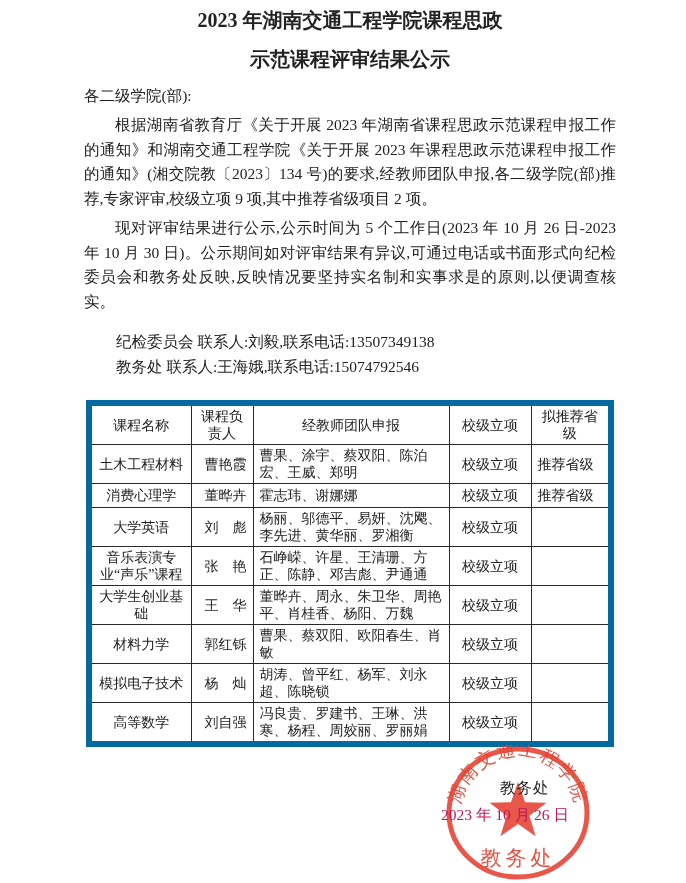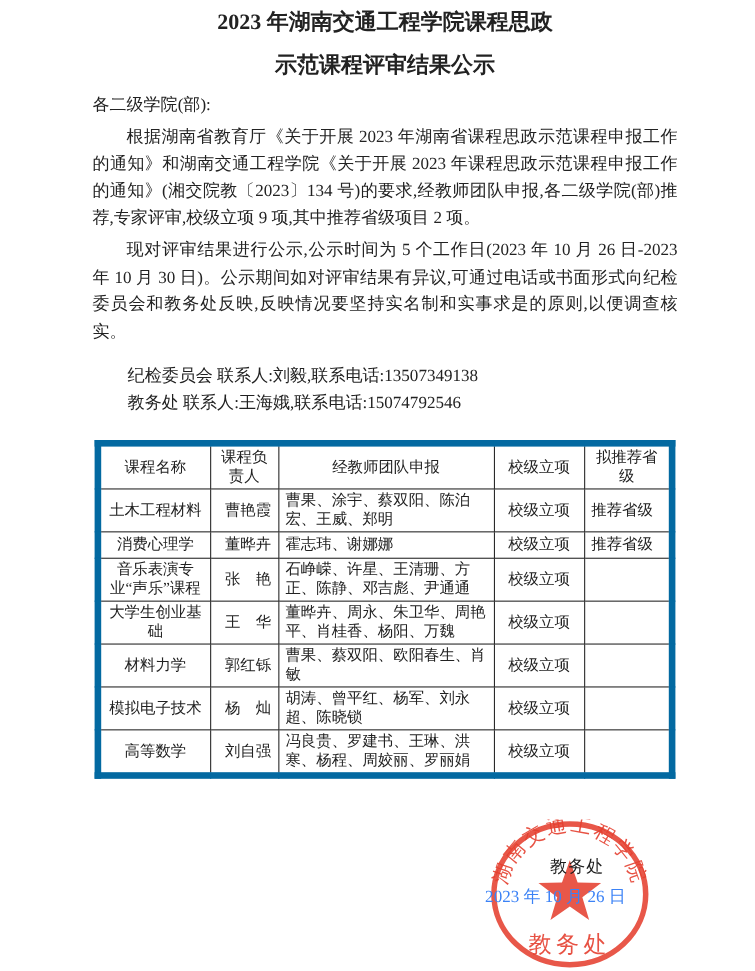--- a/index.html
+++ b/index.html
@@ -57,21 +57,21 @@
   .seal {
     position:absolute; left:444px; top:745px;
     width:148px; height:136px;
   }
   .footer-dept {
     position:absolute; left:500px; top:778px;
     font-size:15.5px; color:#1d1d1d; letter-spacing:1px;
   }
   .footer-date {
     position:absolute; left:441px; top:805px;
-    font-size:15.5px; color:#3b82f6;
+    font-size:15.5px; color:#be185d;
   }
 </style>
 </head>
 <body>
 
 <div class="page">
 
   <div class="title">2023 年湖南交通工程学院课程思政</div>
   <div class="title second">示范课程评审结果公示</div>
 
@@ -109,20 +109,27 @@
           <td class="c-members">曹果、涂宇、蔡双阳、陈泊宏、王威、郑明</td>
           <td class="c-school">校级立项</td>
           <td class="c-provincial">推荐省级</td>
         </tr>
         <tr>
           <td class="c-course">消费心理学</td>
           <td class="c-leader">董晔卉</td>
           <td class="c-members">霍志玮、谢娜娜</td>
           <td class="c-school">校级立项</td>
           <td class="c-provincial">推荐省级</td>
+        </tr>
+        <tr>
+          <td class="c-course">大学英语</td>
+          <td class="c-leader">刘　彪</td>
+          <td class="c-members">杨丽、邬德平、易妍、沈飔、李先进、黄华丽、罗湘衡</td>
+          <td class="c-school">校级立项</td>
+          <td class="c-provincial"></td>
         </tr>
         <tr>
           <td class="c-course">音乐表演专业“声乐”课程</td>
           <td class="c-leader">张　艳</td>
           <td class="c-members">石峥嵘、许星、王清珊、方正、陈静、邓吉彪、尹通通</td>
           <td class="c-school">校级立项</td>
           <td class="c-provincial"></td>
         </tr>
         <tr>
           <td class="c-course">大学生创业基础</td>

